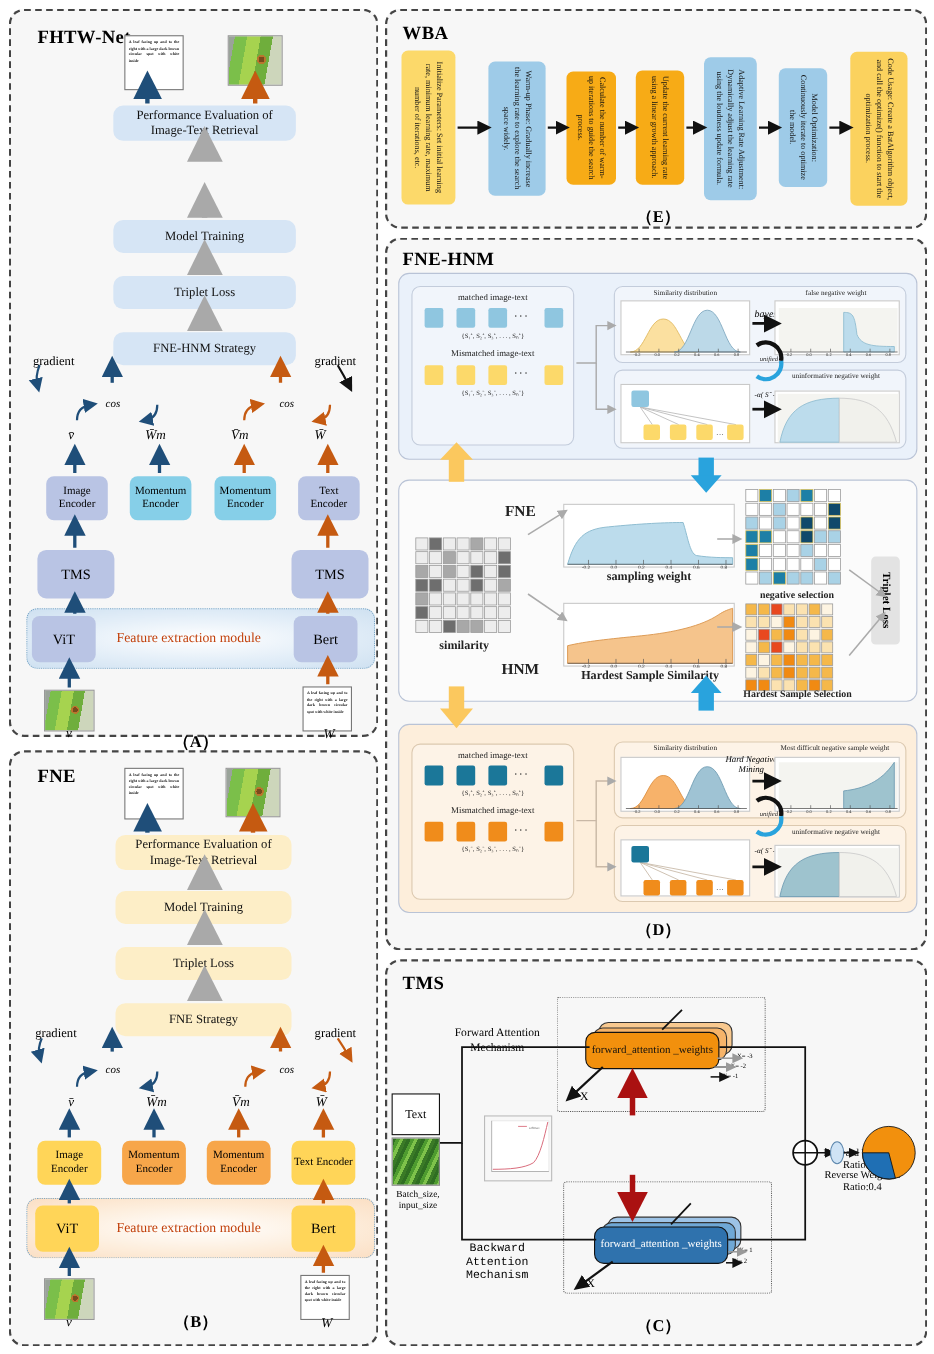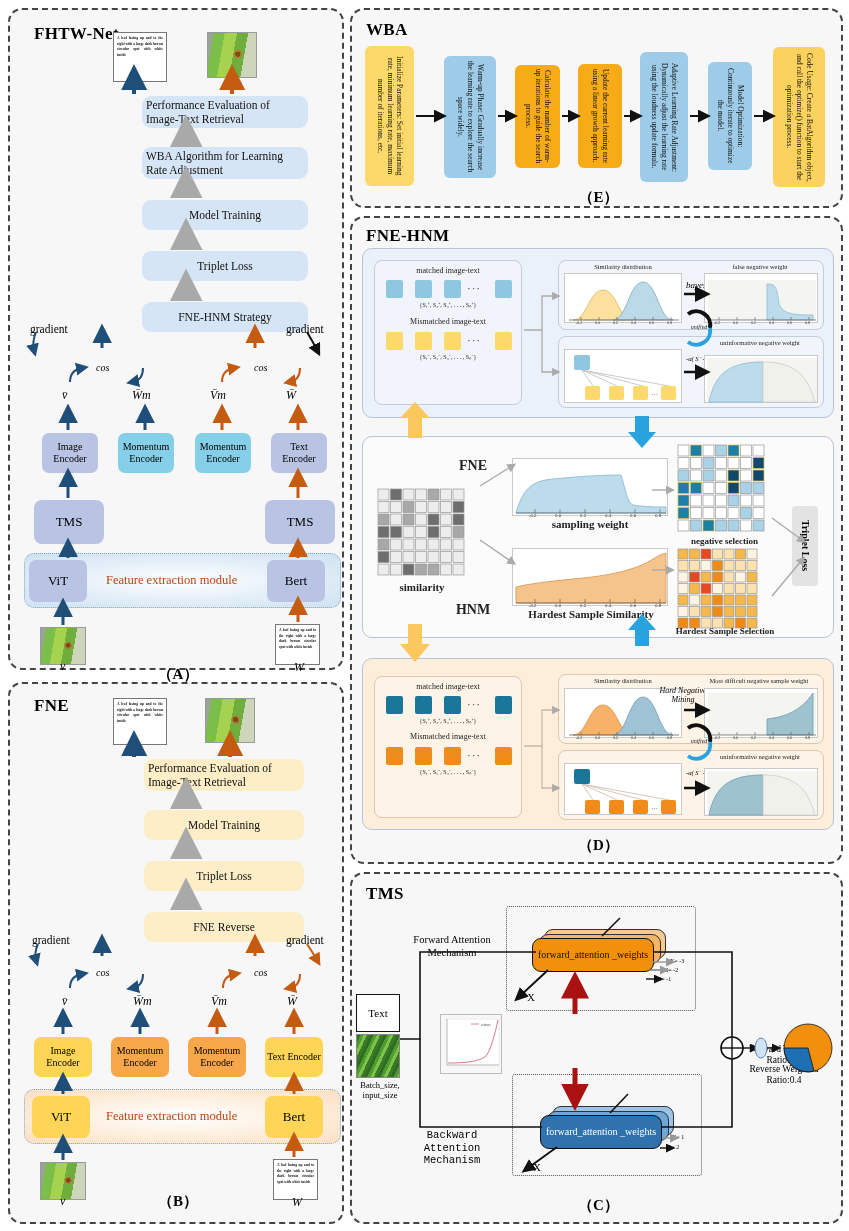--- a/index.html
+++ b/index.html
@@ -29,25 +29,25 @@
     font-weight: bold;
     font-size: 15px;
     color: #000;
     text-align: center;
   }
   
   .fbox {
     position: absolute;
     border-radius: 9px;
     display: flex; align-items: center; justify-content: center;
+    text-align: center;
     font-size: 11.5px;
     line-height: 1.25;
     color: #111;
     padding: 0 4px;
-    margin-left: 39px;
   }
   .fbox.blue { background: #d6e5f5; }
   .fbox.yel  { background: #fdeec7; }
   .enc {
     position: absolute;
     border-radius: 7px;
     display:flex;align-items:center;justify-content:center;
     text-align:center; font-size:10px; line-height:1.2;
     padding: 1px 2px;
   }
@@ -170,21 +170,20 @@
 </head>
 <body>
 
 <div class="panel" style="left:8px; top:8px; width:336px; height:662px;">
   <div class="panel-title" style="left:24px; top:14px;">FHTW-Net</div>
 
   <div class="txtblk" style="left:103px; top:22px; width:54px; height:50px;">A leaf facing up and to the right with a large dark brown circular spot with white inside</div>
   <div class="leafimg" style="left:197px; top:22px; width:50px; height:46px;"></div>
 
   <div class="fbox blue" style="left:93px; top:86px; width:166px; height:32px;">Performance Evaluation of Image-Text Retrieval</div>
-  <div class="fbox blue" style="left:93px; top:137px; width:166px; height:32px;">WBA Algorithm for Learning Rate Adjustment</div>
   <div class="fbox blue" style="left:93px; top:190px; width:166px; height:30px;">Model Training</div>
   <div class="fbox blue" style="left:93px; top:241px; width:166px; height:30px;">Triplet Loss</div>
   <div class="fbox blue" style="left:93px; top:292px; width:166px; height:30px;">FNE-HNM Strategy</div>
 
   <div class="grad" style="left:20px; top:313px;">gradient</div>
   <div class="grad" style="left:276px; top:313px;">gradient</div>
 
   <div class="cos" style="left:86px; top:352px;">cos</div>
   <div class="cos" style="left:244px; top:352px;">cos</div>
 
@@ -261,21 +260,21 @@
 
 <div class="panel" style="left:8px; top:682px; width:336px; height:542px;">
   <div class="panel-title" style="left:24px; top:12px;">FNE</div>
 
   <div class="txtblk" style="left:103px; top:14px; width:54px; height:47px;">A leaf facing up and to the right with a large dark brown circular spot with white inside</div>
   <div class="leafimg" style="left:195px; top:14px; width:50px; height:45px;"></div>
 
   <div class="fbox yel" style="left:95px; top:75px; width:160px; height:32px;">Performance Evaluation of Image-Text Retrieval</div>
   <div class="fbox yel" style="left:95px; top:126px; width:160px; height:30px;">Model Training</div>
   <div class="fbox yel" style="left:95px; top:177px; width:160px; height:30px;">Triplet Loss</div>
-  <div class="fbox yel" style="left:95px; top:228px; width:160px; height:30px;">FNE Reverse</div>
+  <div class="fbox yel" style="left:95px; top:228px; width:160px; height:30px;">FNE Strategy</div>
 
   <div class="grad" style="left:22px; top:250px;">gradient</div>
   <div class="grad" style="left:276px; top:250px;">gradient</div>
 
   <div class="cos" style="left:86px; top:283px;">cos</div>
   <div class="cos" style="left:244px; top:283px;">cos</div>
 
   <div class="vlabel" style="left:52px; top:310px;">v̄</div>
   <div class="vlabel" style="left:123px; top:310px;">W̄m</div>
   <div class="vlabel" style="left:201px; top:310px;">V̄m</div>

